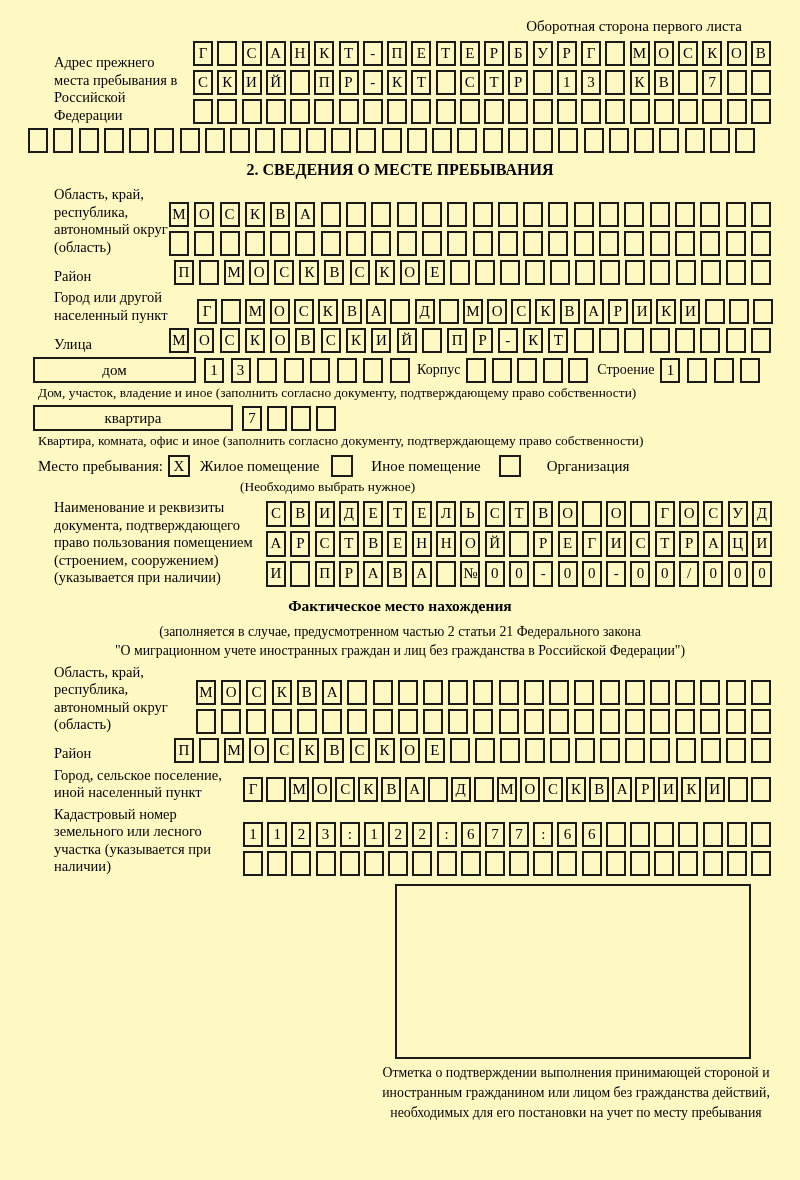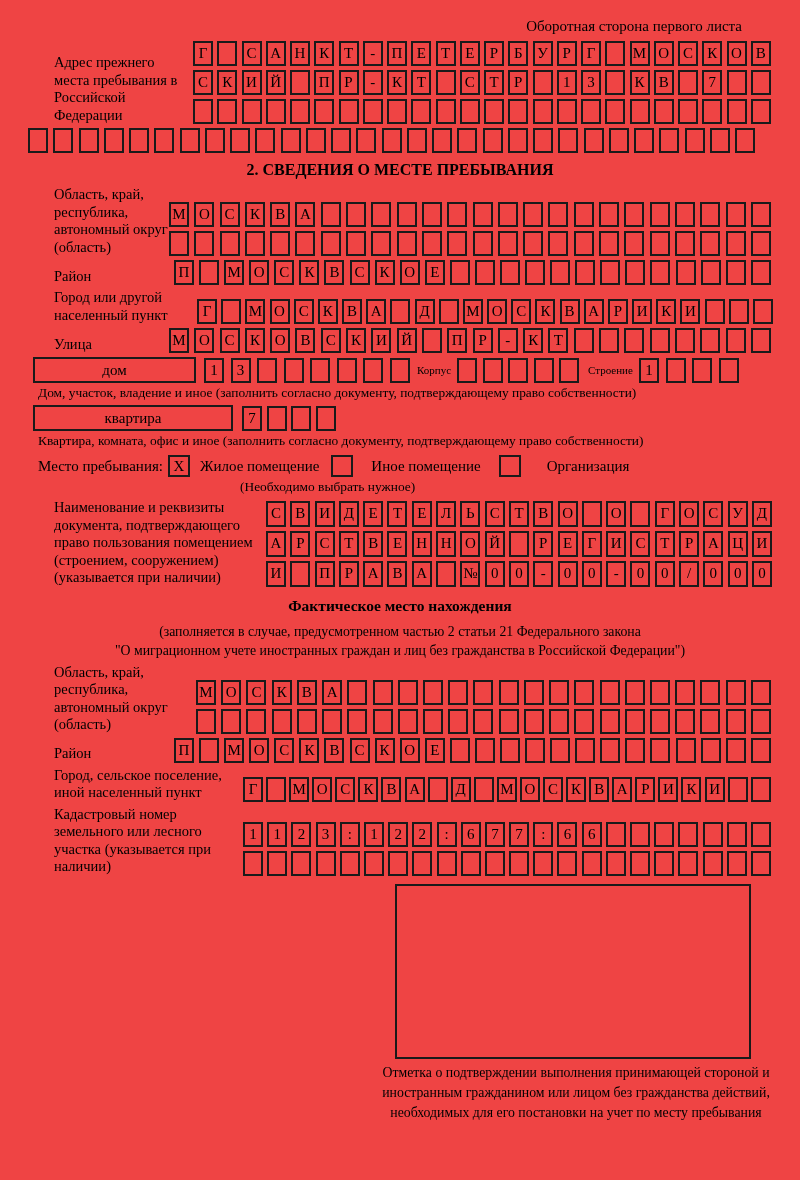--- a/index.html
+++ b/index.html
@@ -1,36 +1,36 @@
 <!DOCTYPE html>
 <html><head>
 <meta charset="utf-8">
 <style>
   html,body{margin:0;padding:0;background:#fff;color:#000;
     font-family:"Liberation Serif","DejaVu Serif",serif;}
-  .page{position:relative;width:800px;height:1180px;background:#ef4444;overflow:hidden;}
+  .page{position:relative;width:800px;height:1180px;background:#fef9c3;overflow:hidden;}
   .hdr{margin:18px 58px 0 0;text-align:right;font-size:15px;}
   .field{display:flex;align-items:flex-end;margin-left:54px;}
   .flabel{font-size:14.5px;line-height:17.5px;flex:none;}
   .cells{display:flex;justify-content:space-between;flex:none;}
   .cells+.cells{margin-top:4px;}
   .cell{flex:none;width:20px;height:25px;box-sizing:border-box;border:2px solid #1a1a1a;
     display:flex;align-items:center;justify-content:center;font-size:15px;line-height:1;}
   .rowstack{display:flex;flex-direction:column;}
   .w-addr{width:578px;} .w-full{width:727px;margin-left:28px;margin-top:4px;}
   .w-std{width:602px;} .w-city{width:576px;} .w-doc{width:506px;}
   .w-a23{width:575px;} .w-a22{width:528px;}
   .doc-cell .cell{height:26px;}
   .note{font-size:13.4px;text-align:center;margin-top:3px;}
   .note-left{font-size:13.4px;margin:2px 0 3px 38px;}
   .sec-title{font-weight:bold;font-size:16px;text-align:center;margin:8px 0 7px 0;}
   .widebox{box-sizing:border-box;border:2px solid #1a1a1a;height:26px;display:flex;
     align-items:center;justify-content:center;font-size:15px;flex:none;}
   .inlinerow{display:flex;align-items:center;margin-left:33px;margin-top:4px;}
-  .inlabel{font-size:11px;flex:none;}
+  .inlabel{font-size:14px;flex:none;}
   .chk{flex:none;width:22px;height:22px;box-sizing:border-box;border:2px solid #1a1a1a;
     display:flex;align-items:center;justify-content:center;font-size:15px;}
   .stay{display:flex;align-items:center;margin:6px 0 0 38px;font-size:15px;}
   .mt4{margin-top:4px;} .mt6{margin-top:6px;}
   .bigbox{box-sizing:border-box;margin:8px 0 0 395px;width:356px;height:175px;border:2px solid #1a1a1a;}
   .confnote{width:396px;margin:4px 0 0 378px;text-align:center;font-size:13.8px;line-height:20px;}
   .lawnote{text-align:center;font-size:13.8px;line-height:19px;margin:2px 30px 4px 30px;}
 </style>
 </head>
 <body>

